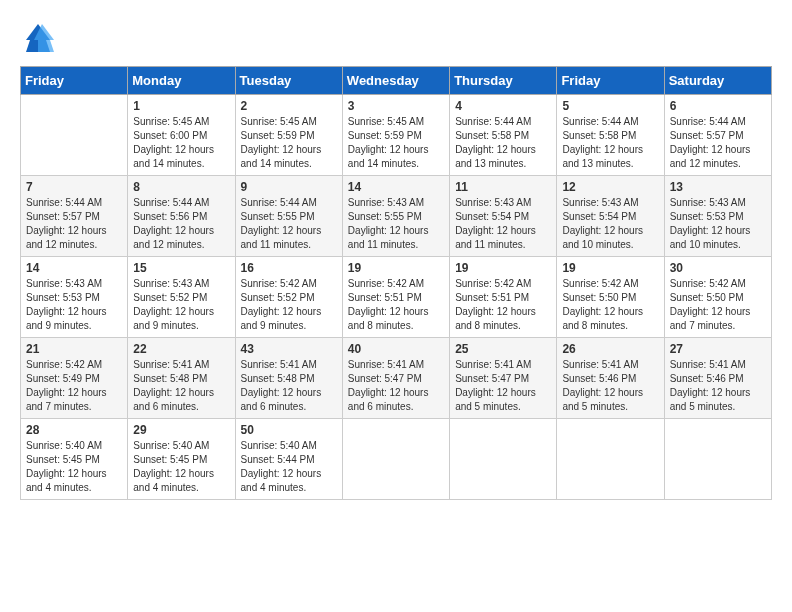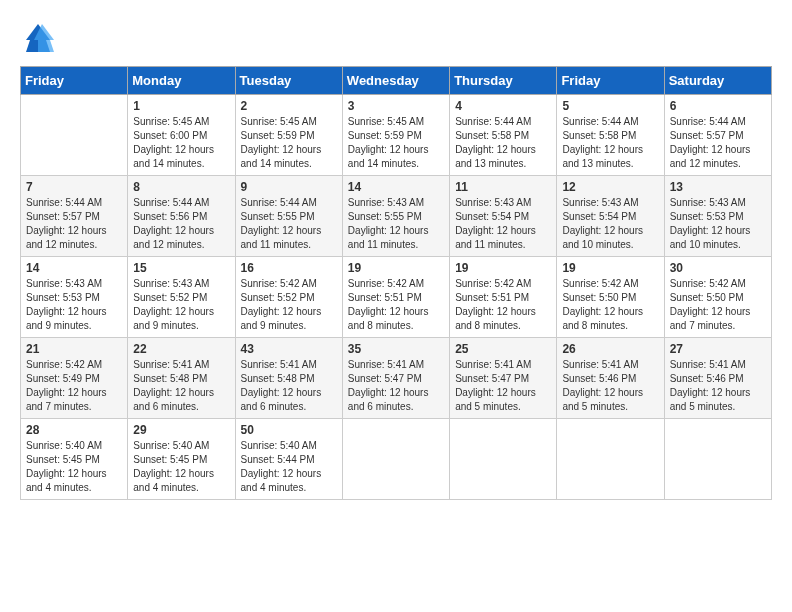--- a/index.html
+++ b/index.html
@@ -282,21 +282,21 @@
 and 6 minutes.</div>
         </td>
         <td>
           <span class="day-num">43</span>
           <div class="day-info" style="white-space: pre-line;">Sunrise: 5:41 AM
 Sunset: 5:48 PM
 Daylight: 12 hours
 and 6 minutes.</div>
         </td>
         <td>
-          <span class="day-num">35</span>
+          <span class="day-num">40</span>
           <div class="day-info" style="white-space: pre-line;">Sunrise: 5:41 AM
 Sunset: 5:47 PM
 Daylight: 12 hours
 and 6 minutes.</div>
         </td>
         <td>
           <span class="day-num">25</span>
           <div class="day-info" style="white-space: pre-line;">Sunrise: 5:41 AM
 Sunset: 5:47 PM
 Daylight: 12 hours

